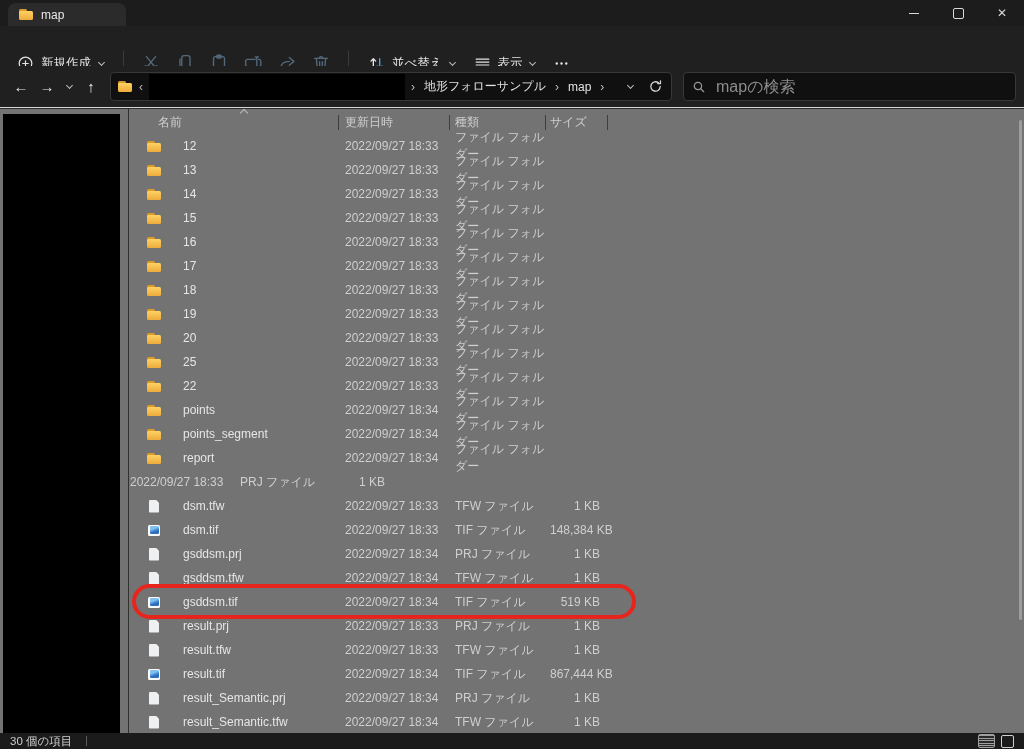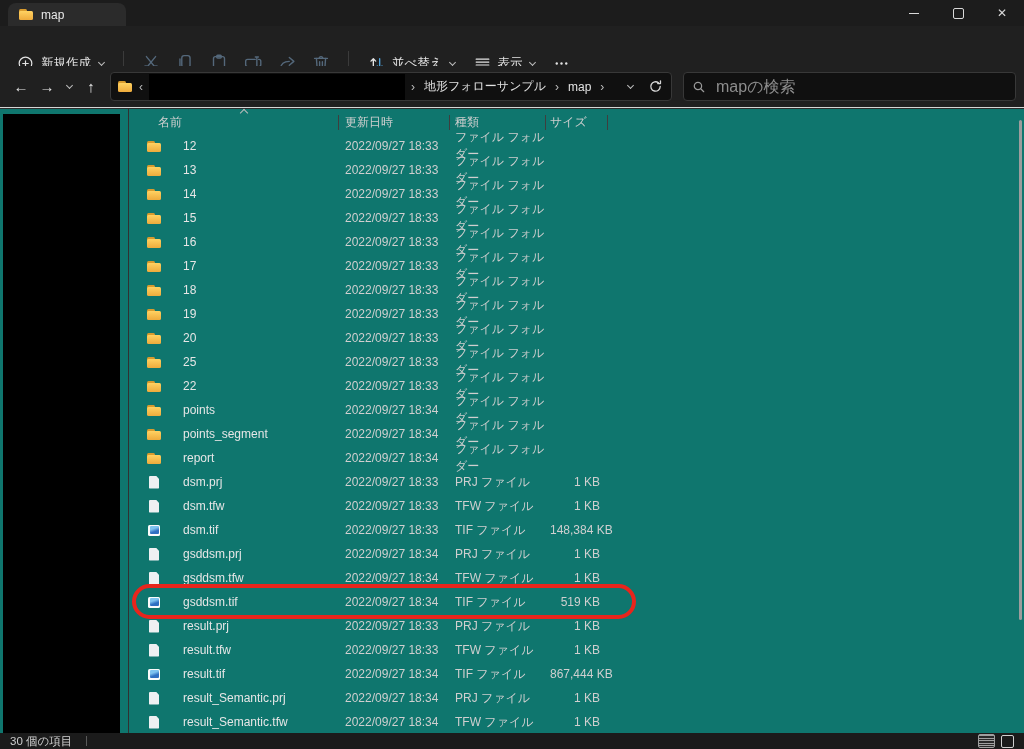--- a/index.html
+++ b/index.html
@@ -44,21 +44,21 @@
   .searchbox{position:absolute;left:683px;top:6px;width:333px;height:29px;background:#101010;
              border:1px solid #383838;border-radius:4px;display:flex;align-items:center;
              padding:0 8px;box-sizing:border-box;gap:8px;}
   .searchbox input{flex:1;background:transparent;border:none;outline:none;color:#d8d8d8;
                    font-family:"Liberation Sans","DejaVu Sans",sans-serif;font-size:16px;}
   .searchbox input::placeholder{color:#8d8d8d;}
   
   .chrome-sep{position:absolute;left:0;top:107px;right:0;height:2px;
               background:linear-gradient(#d6d6d6 0 1px,#2c2c2c 1px 2px);}
   
-  .content{position:absolute;left:0;top:109px;right:0;bottom:16px;background:#0f766e;}
+  .content{position:absolute;left:0;top:109px;right:0;bottom:16px;background:#737373;}
   .navpane-redacted{position:absolute;left:3px;top:5px;width:117px;height:619px;background:#000;}
   .pane-divider{position:absolute;left:128px;top:0;bottom:0;width:1px;background:#313131;}
   .filearea{position:absolute;left:130px;top:0;right:14px;bottom:0;}
   .listheader{position:absolute;left:0;top:3px;right:0;height:21px;display:flex;align-items:center;
               color:#cfcfcf;font-size:12px;}
   .h-name{width:215px;padding-left:28px;box-sizing:border-box;}
   .h-date{width:110px;}
   .h-type{width:95px;}
   .h-size{width:50px;}
   .h-sep{position:absolute;top:3px;width:1px;height:15px;background:#3e3e3e;}
@@ -396,24 +396,20 @@
         <div class="row">
     <span class="c-name">
       <span class="ficon icon-folder"></span>
       <span class="lbl">report</span>
     </span>
     <span class="c-date">2022/09/27 18:34</span>
     <span class="c-type">ファイル フォルダー</span>
     <span class="c-size"></span>
   </div>
         <div class="row">
-    <span class="c-name">
-      <span class="ficon icon-file"></span>
-      <span class="lbl">dsm.prj</span>
-    </span>
     <span class="c-date">2022/09/27 18:33</span>
     <span class="c-type">PRJ ファイル</span>
     <span class="c-size">1 KB</span>
   </div>
         <div class="row">
     <span class="c-name">
       <span class="ficon icon-file"></span>
       <span class="lbl">dsm.tfw</span>
     </span>
     <span class="c-date">2022/09/27 18:33</span>

